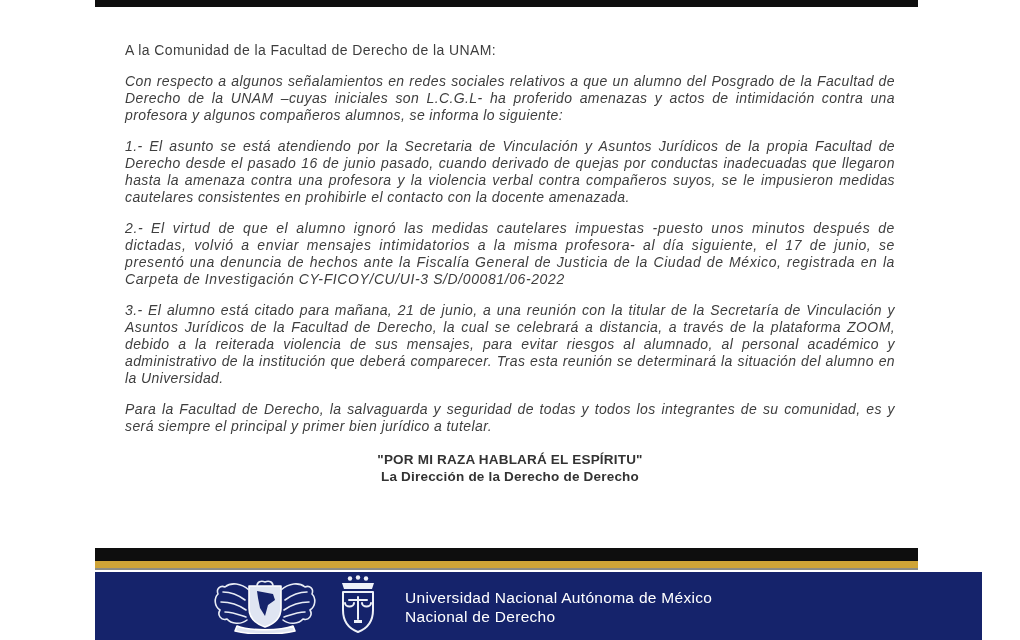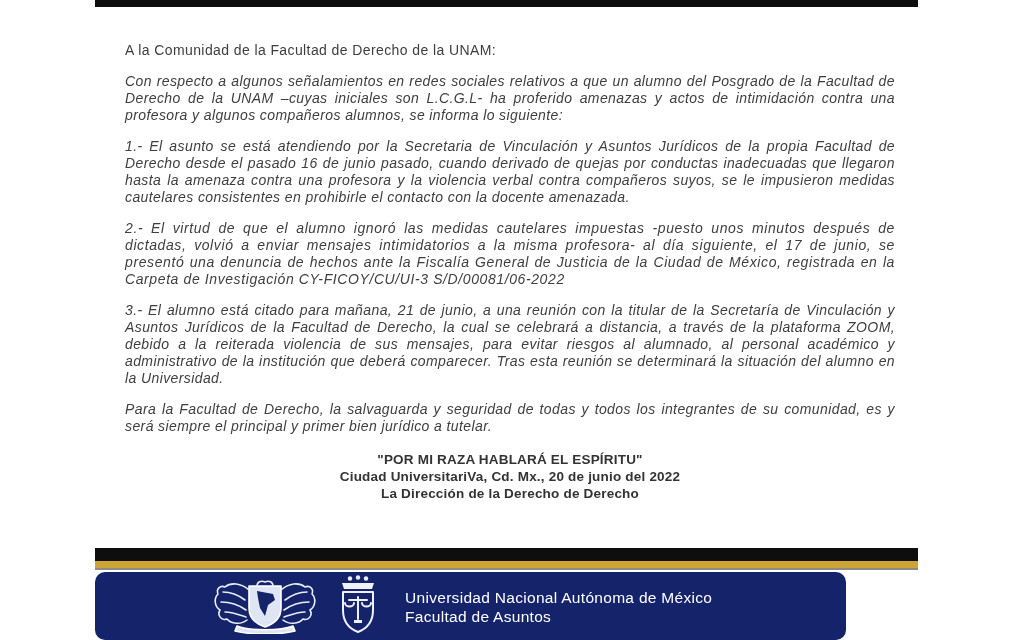--- a/index.html
+++ b/index.html
@@ -50,23 +50,22 @@
   .gold-stripe {
     position: absolute;
     left: 95px; top: 561px;
     width: 823px; height: 9px;
     background: #cfa437;
     border-bottom: 2px solid #8c8c84;
   }
   .footer-band {
     position: absolute;
     left: 95px; top: 572px;
-    width: 751px; height: 68px;
+    width: 887px; height: 68px;
     background: #15236b;
-    border-radius: 10px;
   }
   .unam-crest {
     position: absolute;
     left: 118px; top: 6px;
     width: 104px; height: 56px;
     display: block;
   }
   .law-shield {
     position: absolute;
     left: 240px; top: 2px;
@@ -92,21 +91,20 @@
   <div class="letter">
     <p class="salutation">A la Comunidad de la Facultad de Derecho de la UNAM:</p>
     <p class="para">Con respecto a algunos señalamientos en redes sociales relativos a que un alumno del Posgrado de la Facultad de Derecho de la UNAM –cuyas iniciales son L.C.G.L- ha proferido amenazas y actos de intimidación contra una profesora y algunos compañeros alumnos, se informa lo siguiente:</p>
     <p class="para">1.- El asunto se está atendiendo por la Secretaria de Vinculación y Asuntos Jurídicos de la propia Facultad de Derecho desde el pasado 16 de junio pasado, cuando derivado de quejas por conductas inadecuadas que llegaron hasta la amenaza contra una profesora y la violencia verbal contra compañeros suyos, se le impusieron medidas cautelares consistentes en prohibirle el contacto con la docente amenazada.</p>
     <p class="para mono-ref">2.- El virtud de que el alumno ignoró las medidas cautelares impuestas -puesto unos minutos después de dictadas, volvió a enviar mensajes intimidatorios a la misma profesora- al día siguiente, el 17 de junio, se presentó una denuncia de hechos ante la Fiscalía General de Justicia de la Ciudad de México, registrada en la Carpeta de Investigación  CY-FICOY/CU/UI-3  S/D/00081/06-2022</p>
     <p class="para">3.- El alumno está citado para mañana, 21 de junio, a una reunión con la titular de la Secretaría de Vinculación y Asuntos Jurídicos de la Facultad de Derecho, la cual se celebrará a distancia, a través de la plataforma ZOOM, debido a la reiterada violencia de sus mensajes, para evitar riesgos al alumnado, al personal académico y administrativo de la institución que deberá comparecer. Tras esta reunión se determinará la situación del alumno en la Universidad.</p>
     <p class="para">Para la Facultad de Derecho, la salvaguarda y seguridad de todas y todos los integrantes de su comunidad, es y será siempre el principal y primer bien jurídico a tutelar.</p>
 
     <div class="signature">
       <div>"POR MI RAZA HABLARÁ EL ESPÍRITU"</div>
-      <div>Ciudad UniversitariVa, Cd. Mx., 20 de junio del 2022</div>
       <div>La Dirección de la Derecho de Derecho</div>
     </div>
   </div>
 
   <div class="bottom-black-bar"></div>
   <div class="gold-stripe"></div>
 
   <div class="footer-band">
 
     <span class="unam-crest">
@@ -146,18 +144,18 @@
           <line x1="14" y1="26" x2="32" y2="26"></line>
           <path d="M10 29 a4.5 3.5 0 0 0 9 0"></path>
           <path d="M27 29 a4.5 3.5 0 0 0 9 0"></path>
           <rect x="19" y="46" width="8" height="3" fill="#eef1f8" stroke="none"></rect>
         </g>
       </svg>
     </span>
 
     <div class="footer-text">
       <div>Universidad Nacional Autónoma de México</div>
-      <div>Facultad de Asuntos</div>
+      <div>Nacional de Derecho</div>
     </div>
 
   </div>
 
 </div>
 
 </body></html>

